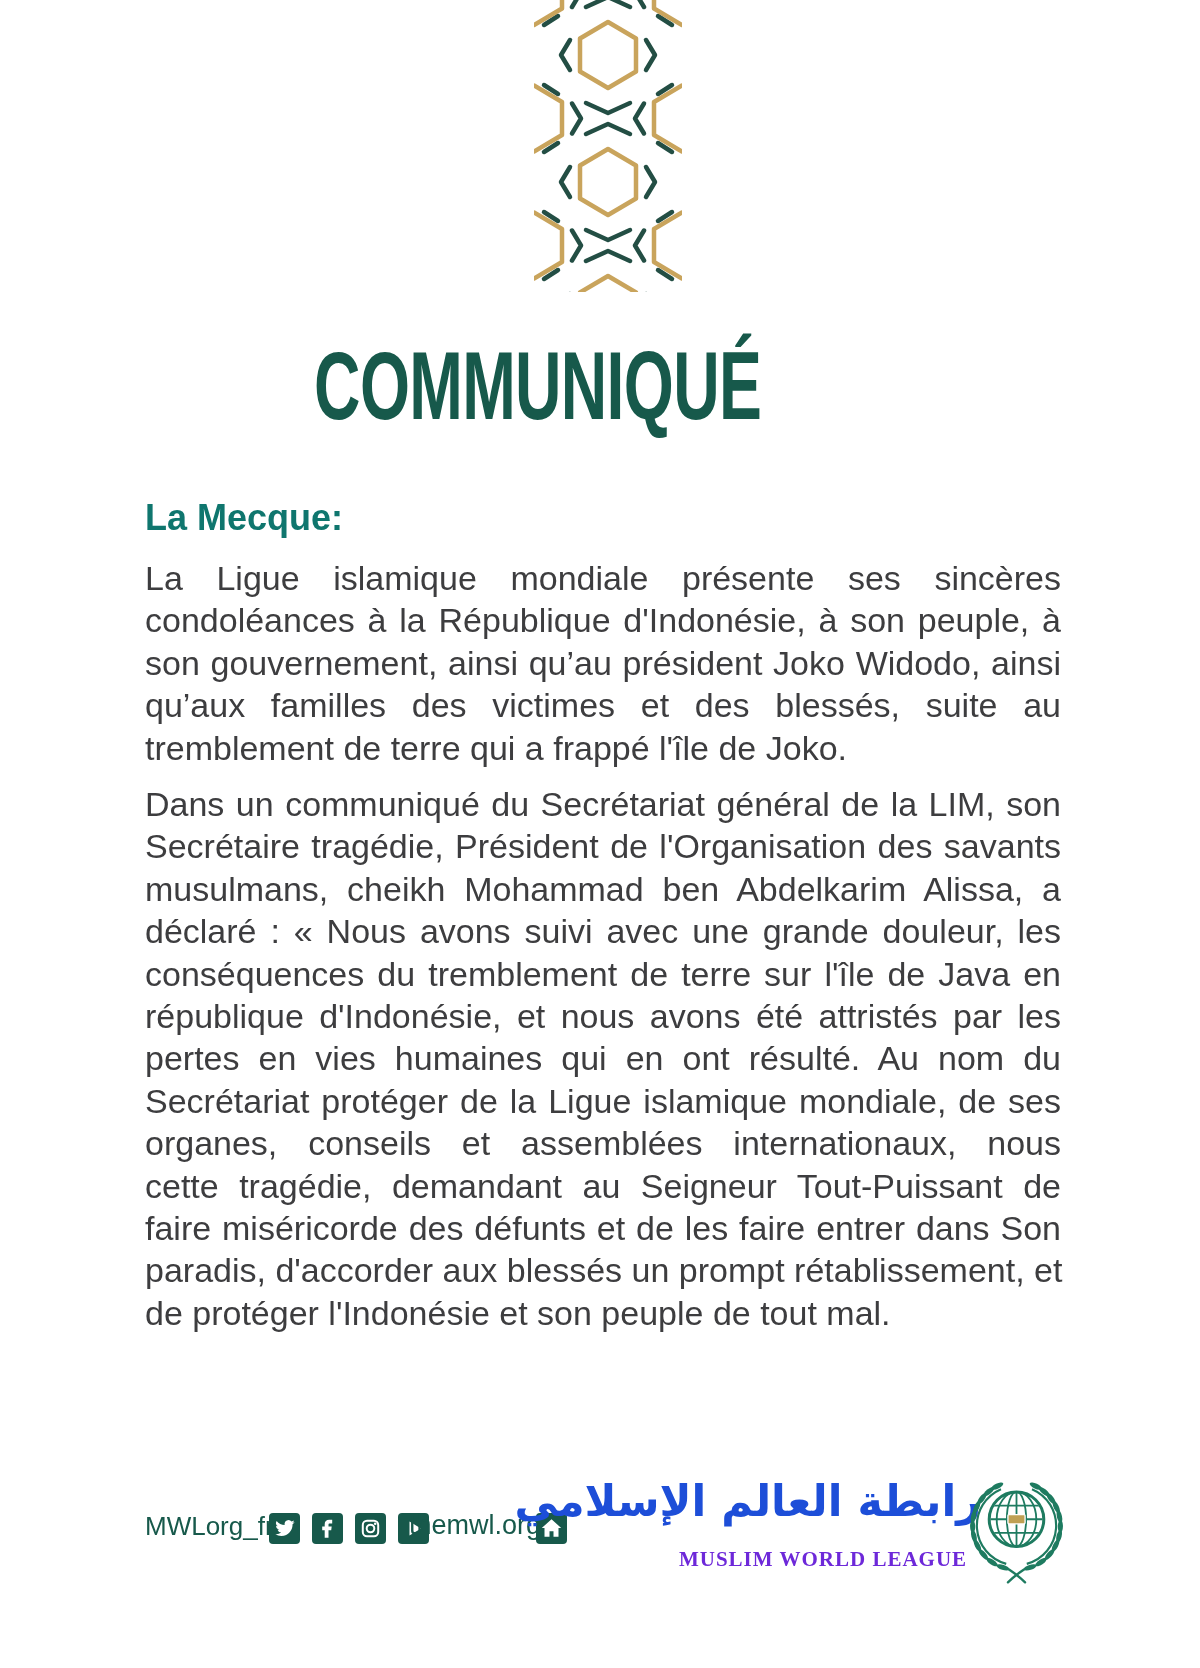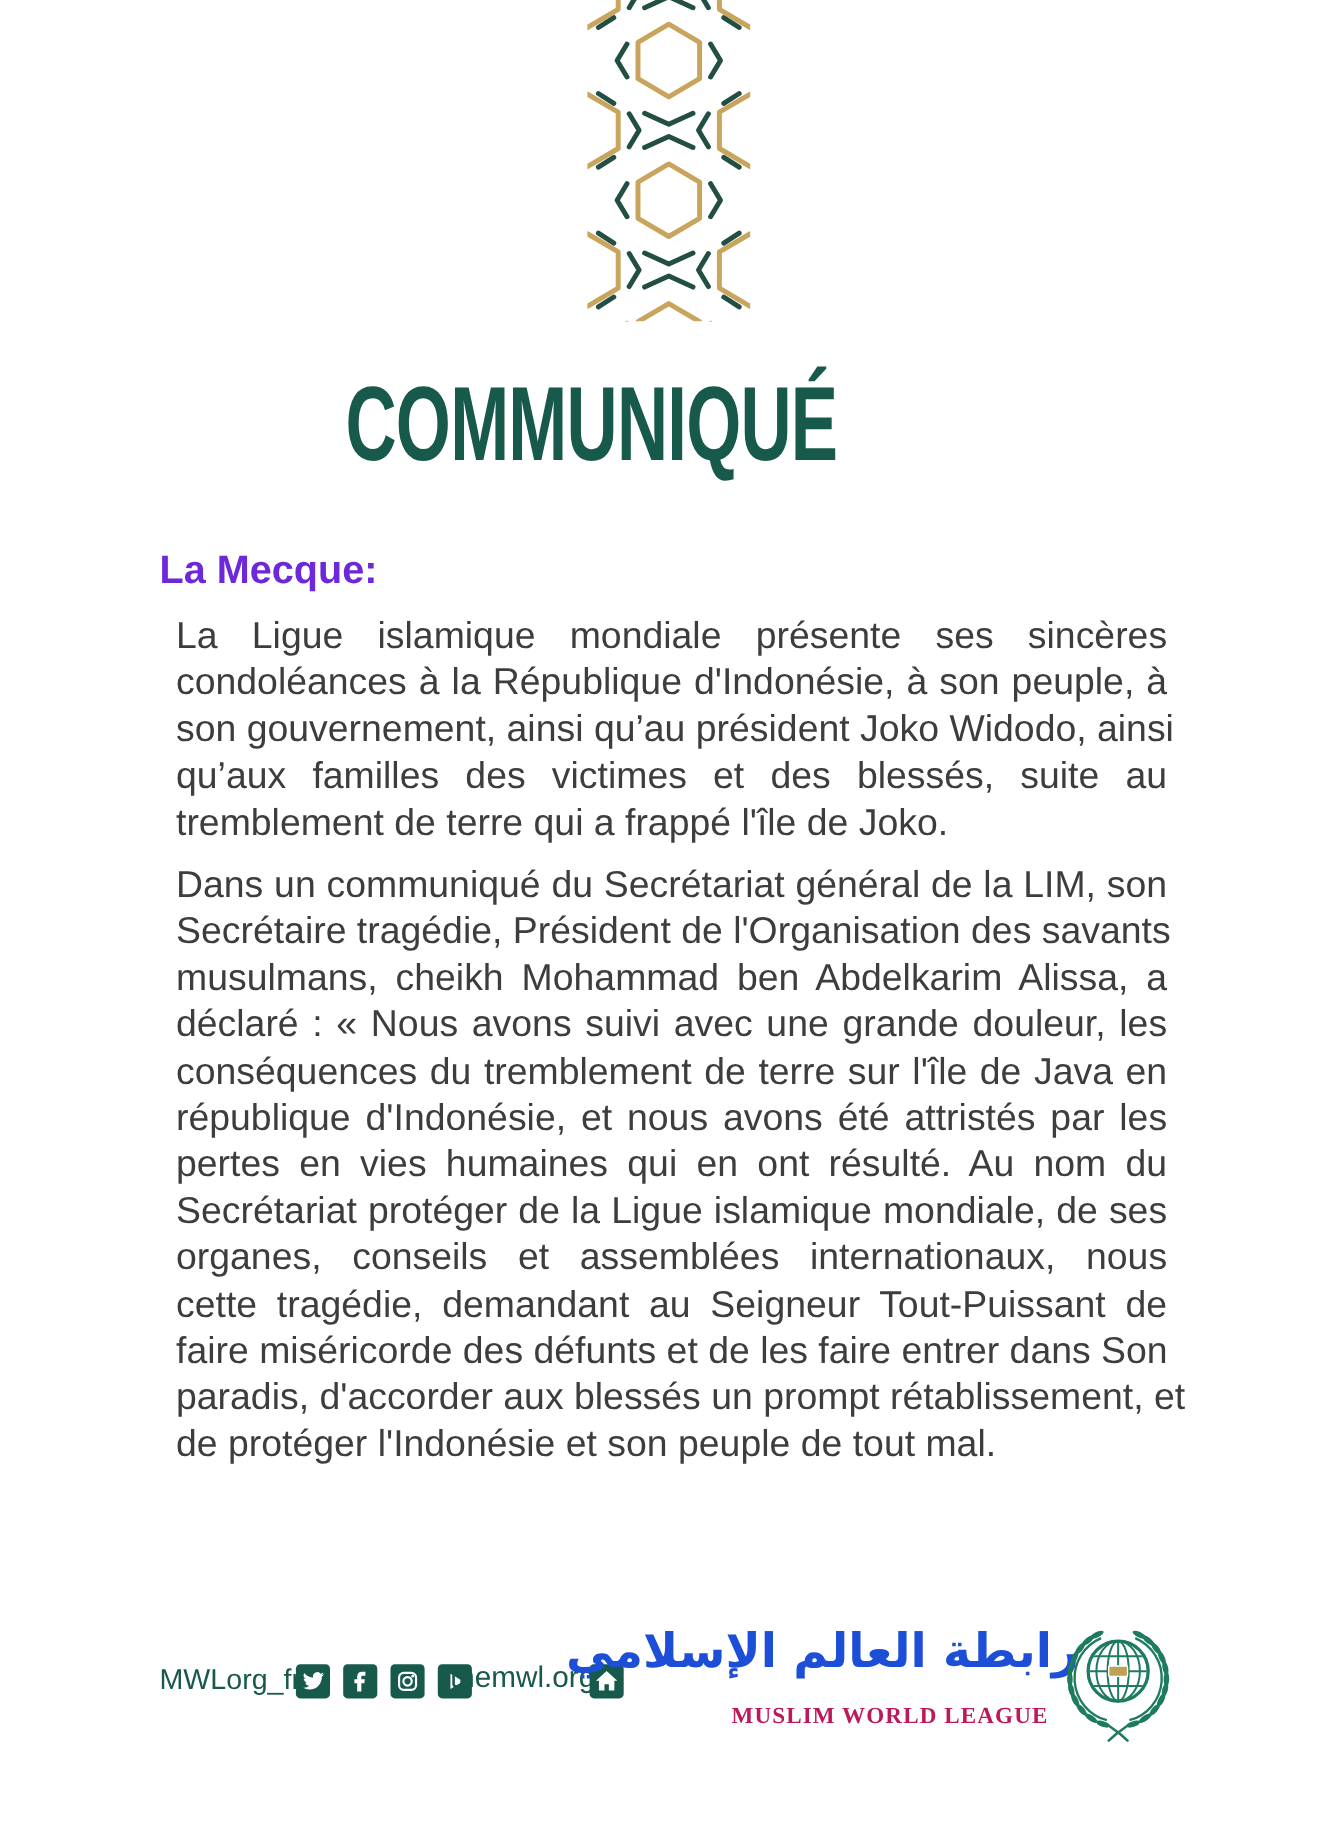--- a/index.html
+++ b/index.html
@@ -9,42 +9,42 @@
   
   #ornament{position:absolute;left:534px;top:0;width:148px;height:292px;}
 
   
   .title{position:absolute;top:338px;left:0;width:1076px;text-align:center;
          color:#17594b;font-weight:700;font-size:96px;line-height:96px;white-space:nowrap;}
   .title span{display:inline-block;transform:scaleX(.67);transform-origin:50% 50%;letter-spacing:-1px;}
 
   
   .dateline{position:absolute;left:145px;top:497px;width:916px;
-            font-size:36px;line-height:42px;font-weight:700;color:#6d28d9;}
+            font-size:36px;line-height:42px;font-weight:700;color:#0f766e;}
   .para{position:absolute;left:145px;width:916px;color:#3d3d3f;font-size:34px;}
   #para1{top:557px;}
   #para2{top:783px;}
-  .jline{height:42.4px;line-height:42.4px;text-align:justify;text-align-last:justify;white-space:nowrap;margin-left:15px;}
+  .jline{height:42.4px;line-height:42.4px;text-align:justify;text-align-last:justify;white-space:nowrap;}
   .jline.jlast{text-align-last:left;}
 
   
   .handle{position:absolute;left:145px;top:1511px;font-size:26px;line-height:31px;
           color:#17594b;font-weight:400;}
   .site{position:absolute;left:409px;top:1510px;font-size:27px;line-height:31px;
         color:#17594b;font-weight:400;}
   .sq{position:absolute;top:1513px;width:31px;height:31px;border-radius:4px;background:#17594b;
       display:flex;align-items:center;justify-content:center;}
   #ic-tw{left:269px;} #ic-fb{left:312px;} #ic-ig{left:355px;} #ic-yt{left:398px;} #ic-home{left:536px;}
 
   .arabic{position:absolute;left:665px;top:1458px;width:316px;height:86px;
           text-align:center;direction:rtl;font-family:"DejaVu Sans",sans-serif;
           font-size:43px;line-height:86px;color:#1d4ed8;font-weight:700;white-space:nowrap;}
-  .org-en{position:absolute;left:665px;top:1546px;width:316px;
+  .org-en{position:absolute;left:665px;top:1546px;width:316px;text-align:center;
           font-family:"Liberation Serif",serif;font-weight:700;font-size:21px;line-height:26px;
-          letter-spacing:1px;color:#be185d;white-space:nowrap;}
+          letter-spacing:1px;color:#6d28d9;white-space:nowrap;}
   #emblem{position:absolute;left:963px;top:1476px;width:107px;height:110px;}
 </style>
 </head>
 <body>
 
 <div id="page">
 
   <svg id="ornament" viewBox="0 0 148 292" fill="none">
     <defs>
       <g id="hex" stroke="#c9a45c" stroke-width="4.5" stroke-linecap="round" stroke-linejoin="round">

